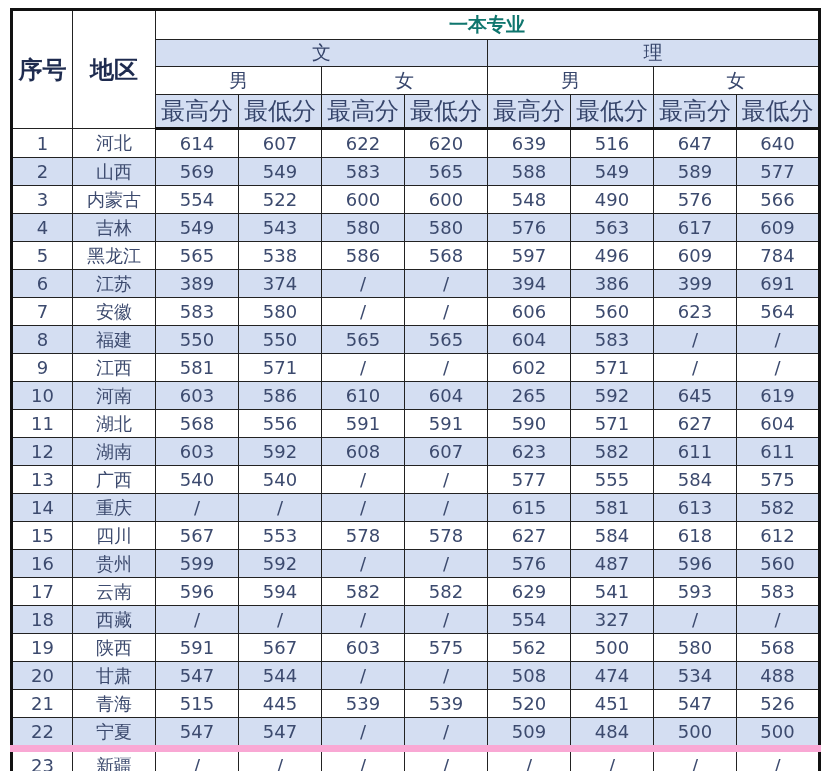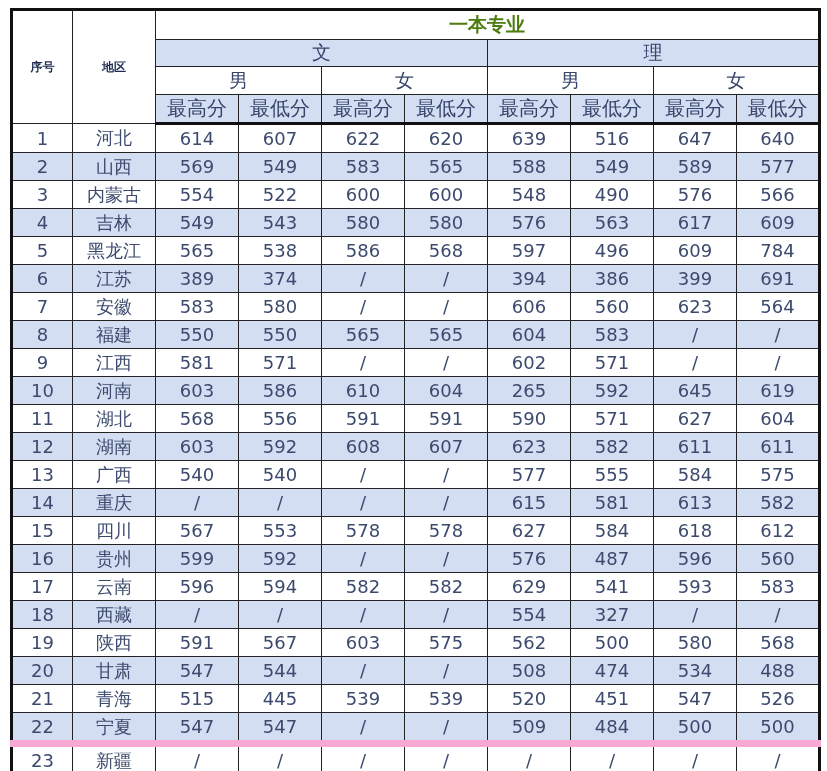--- a/index.html
+++ b/index.html
@@ -14,25 +14,25 @@
   }
   table.score td, table.score th {
     border: 1px solid #222;
     text-align: center; vertical-align: middle;
     padding: 0; overflow: hidden; white-space: nowrap;
     font-weight: normal;
   }
   col.c-idx { width: 61px; }
   col.c-reg { width: 83px; }
   col.c-val { width: 83px; }
-  .hdr-main { height: 28px; font-size: 19px; font-weight: bold !important; color: #4d7c0f; background: #fff; }
-  .hdr-left { font-size: 12px; font-weight: bold !important; color: #1e2b4f; background:#fff; }
+  .hdr-main { height: 28px; font-size: 19px; font-weight: bold !important; color: #0f766e; background: #fff; }
+  .hdr-left { font-size: 24px; font-weight: bold !important; color: #1e2b4f; background:#fff; }
   .hdr-subject { height: 26px; background: #d4def2; font-size: 19px; color: #36456b; }
   .hdr-gender { height: 27px; background: #fff; font-size: 19px; color: #36456b; }
-  .hdr-stat { height: 27px; background: #d4def2; font-size: 20px; color: #36456b; }
+  .hdr-stat { height: 27px; background: #d4def2; font-size: 24px; color: #36456b; }
   tr.head-end th { border-bottom: 3px solid #111; }
   tbody td { height: 27px; font-size: 18px; color: #3c4a6e; }
   tbody tr.alt td { background: #d4def2; }
   tbody tr.last td { border-top: 7px solid #f9a8d4; }
   .region { letter-spacing: 0px; }
 </style>
 </head>
 <body>
 
 <table class="score">

